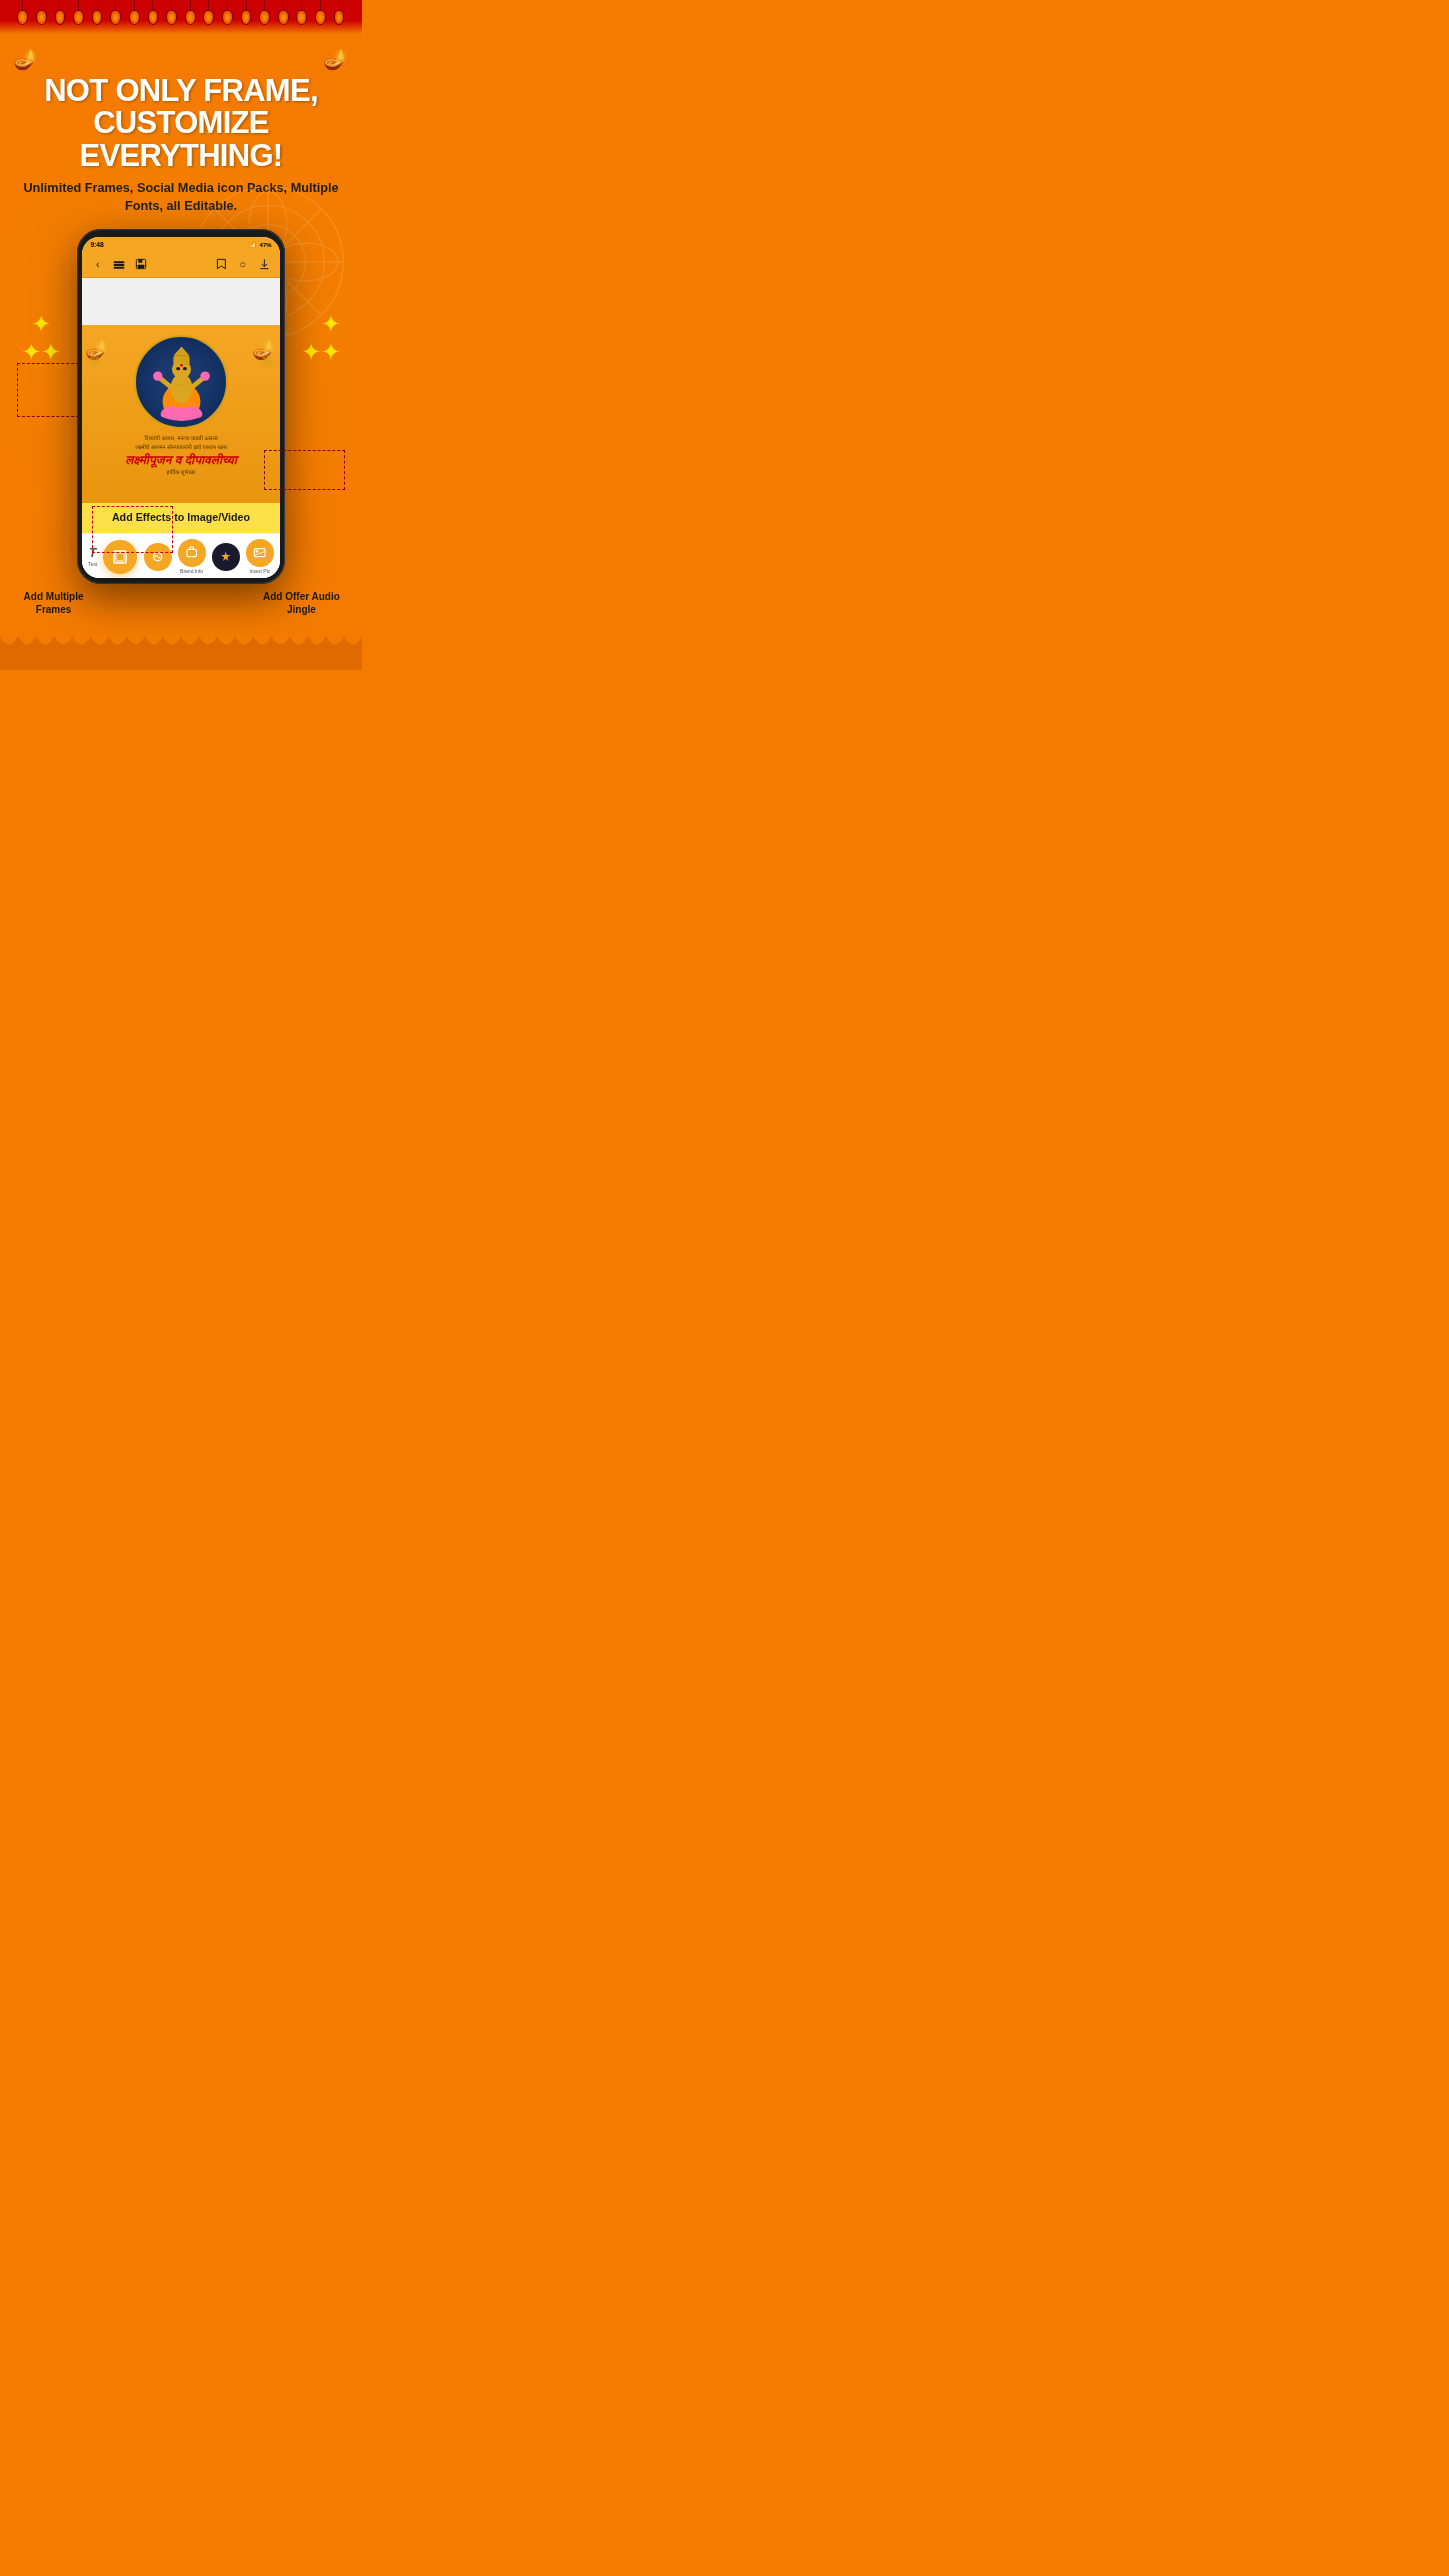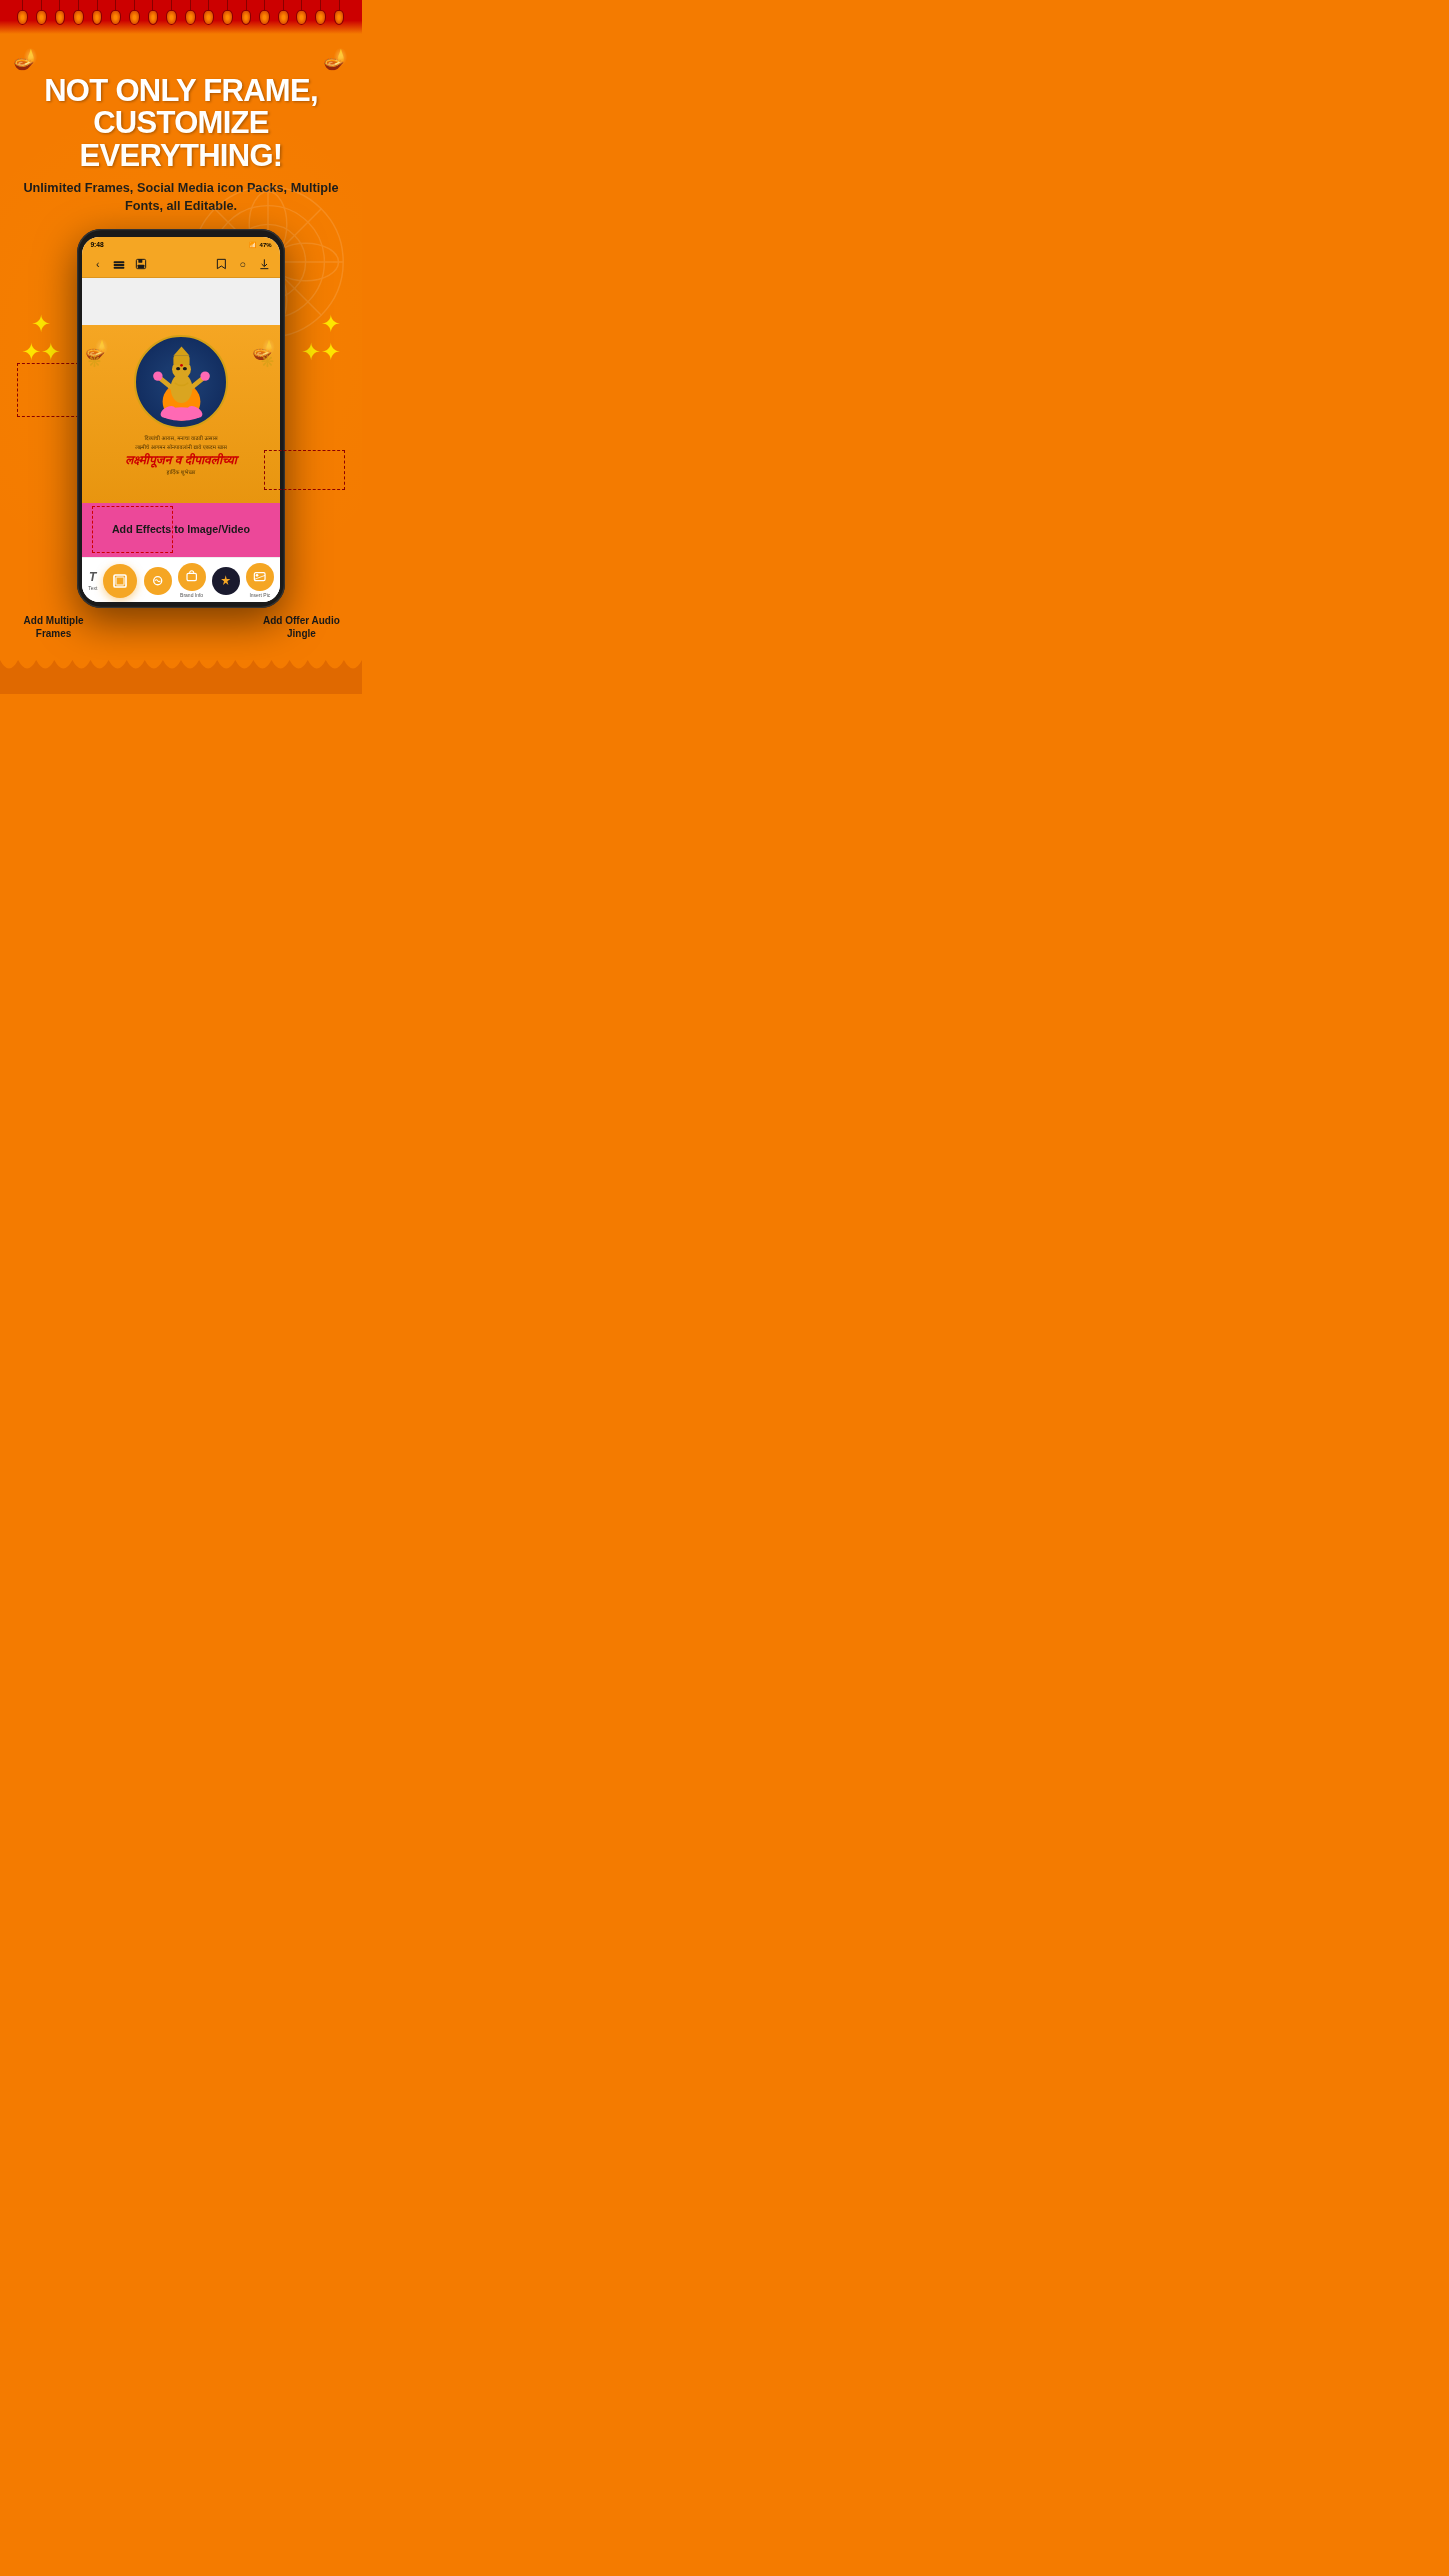--- a/index.html
+++ b/index.html
@@ -174,22 +174,22 @@
       font-style: italic;
     }
 
     .diwali-sub-text {
       font-size: 5.4px;
       color: #4a3000;
     }
 
     
     .add-effects-section {
-      background: #ec4899;
-      padding: 20px;
+      background: #fde047;
+      padding: 8px;
       display: flex;
       align-items: center;
       justify-content: center;
       border-bottom: 0.7px solid #eee;
       position: relative;
     }
 
     .add-effects-text {
       font-size: 10.7px;
       font-weight: 800;

